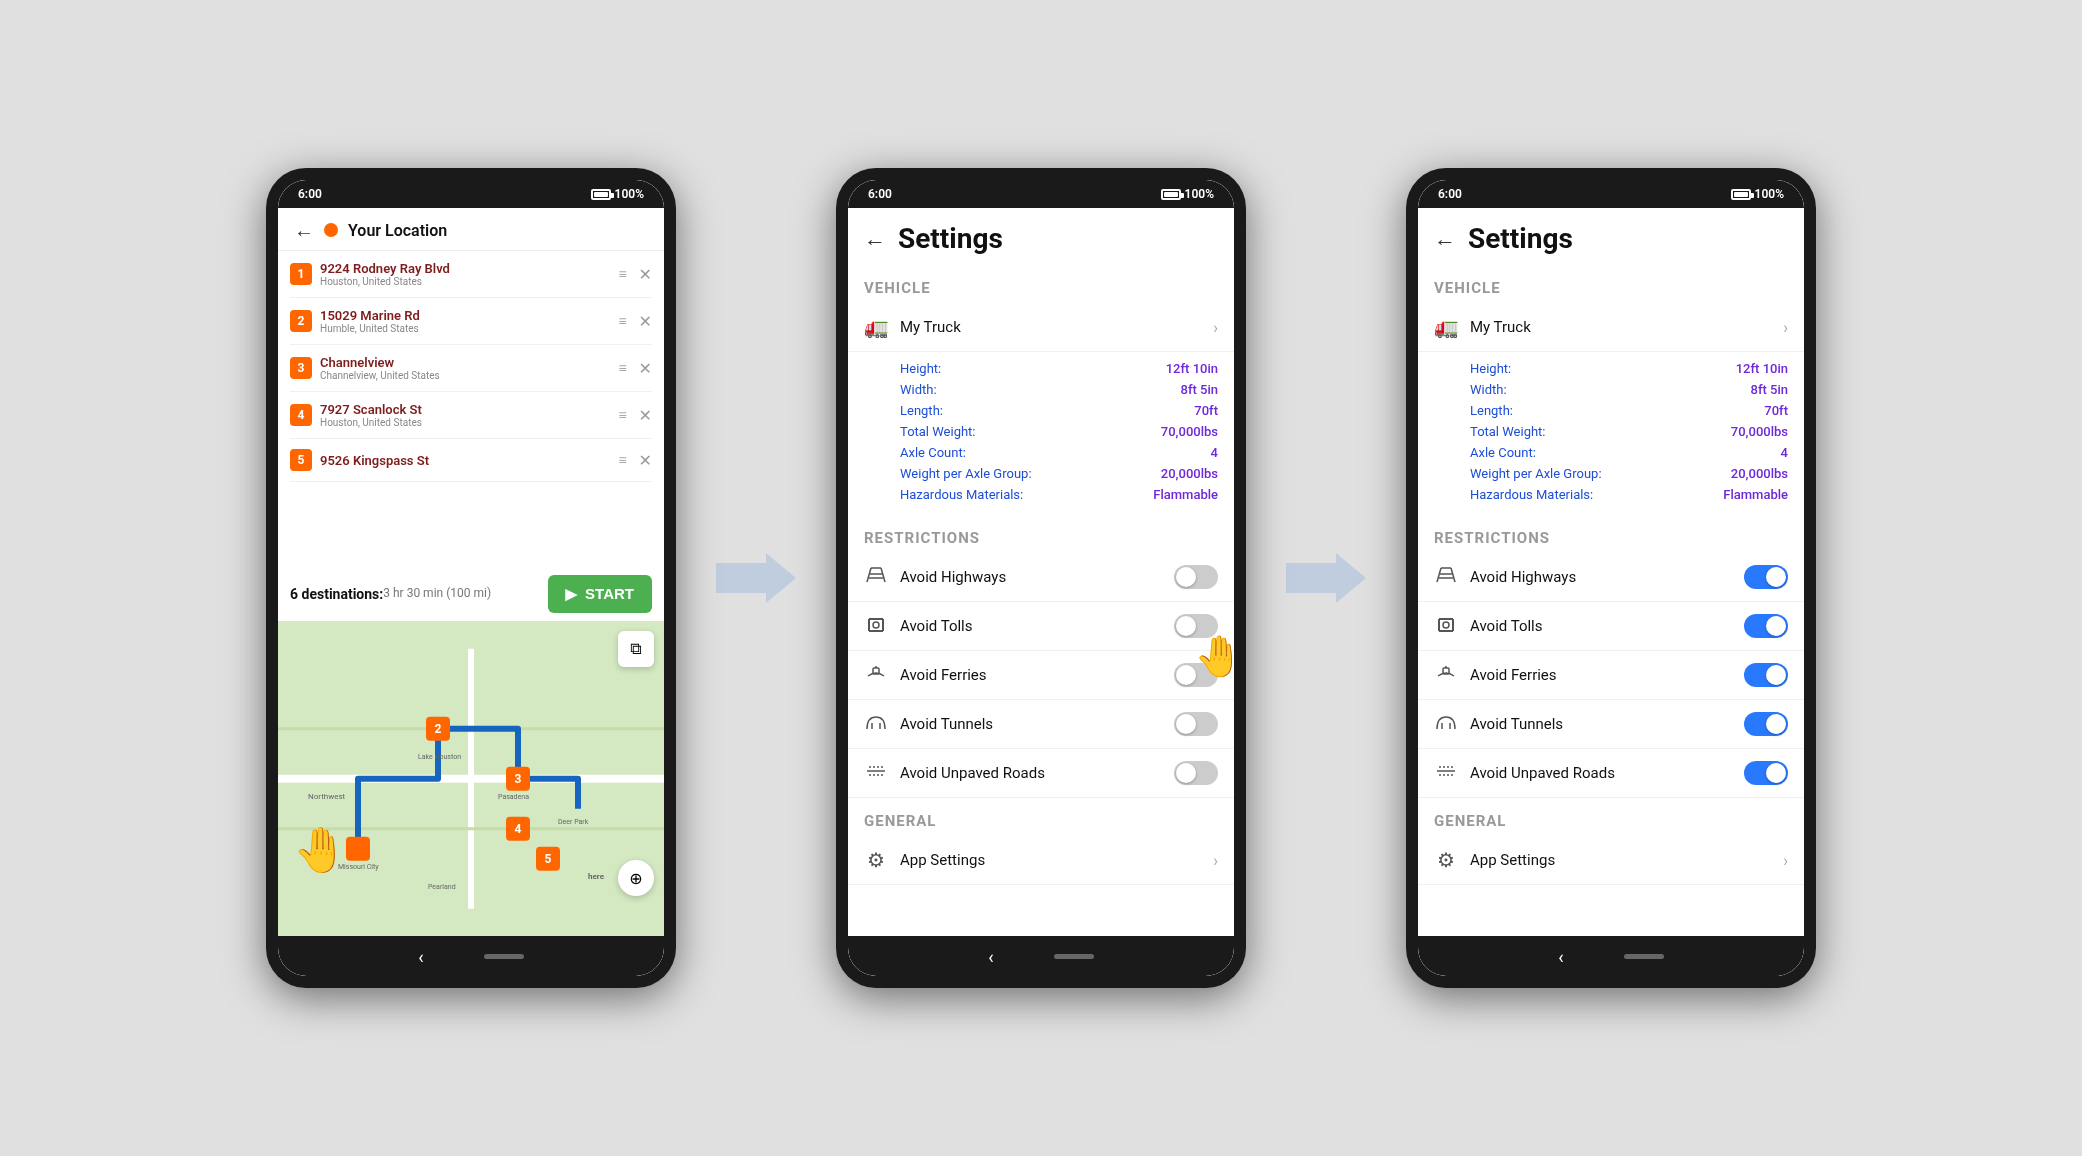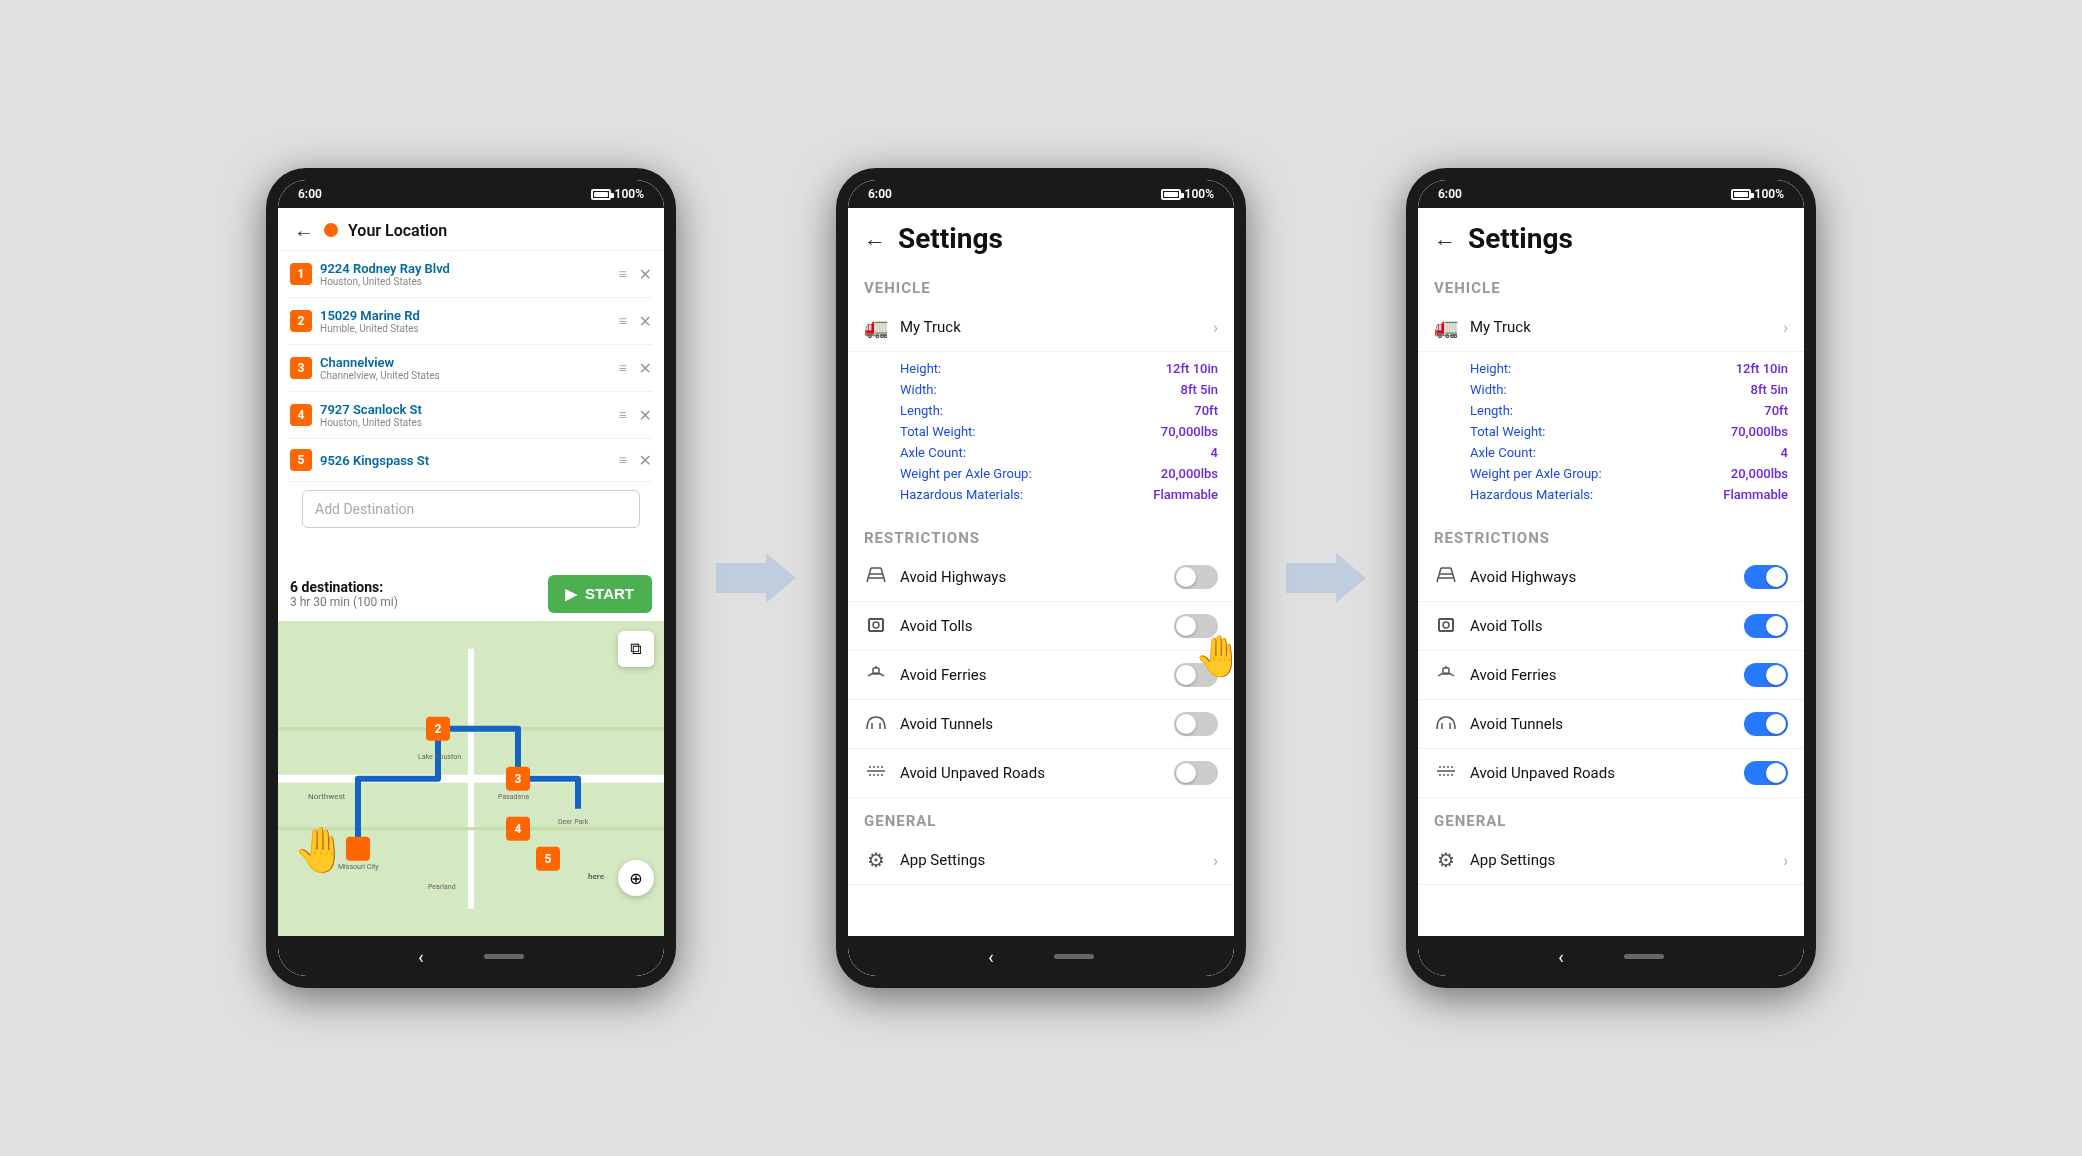--- a/index.html
+++ b/index.html
@@ -134,21 +134,21 @@
       align-items: center;
       justify-content: center;
       flex-shrink: 0;
     }
     .dest-text {
       flex: 1;
     }
     .dest-name {
       font-size: 13px;
       font-weight: 600;
-      color: #0369a1;
+      color: #7f1d1d;
     }
     .dest-sub {
       font-size: 10px;
       color: #888;
     }
     .dest-drag {
       color: #aaa;
       font-size: 14px;
       margin-right: 4px;
     }
@@ -167,21 +167,21 @@
       background: #fff;
     }
     .route-summary {
       padding: 8px 12px;
       display: flex;
       align-items: center;
       justify-content: space-between;
     }
     .route-info {
       display: flex;
-      flex-direction: column;
+      flex-direction: row;
     }
     .route-title {
       font-size: 14px;
       font-weight: 700;
       color: #111;
     }
     .route-subtitle {
       font-size: 12px;
       color: #777;
     }
@@ -439,21 +439,20 @@
           <span class="dest-close">✕</span>
         </div>
         <div class="dest-item">
           <div class="dest-num">5</div>
           <div class="dest-text">
             <div class="dest-name">9526 Kingspass St</div>
           </div>
           <span class="dest-drag">≡</span>
           <span class="dest-close">✕</span>
         </div>
-        <div class="add-dest-input">Add Destination</div>
       </div>
 
       <div class="route-summary">
         <div class="route-info">
           <span class="route-title">6 destinations:</span>
           <span class="route-subtitle">3 hr 30 min (100 mi)</span>
         </div>
         <button class="start-btn">
           <span>▶</span>
           <span>START</span>

